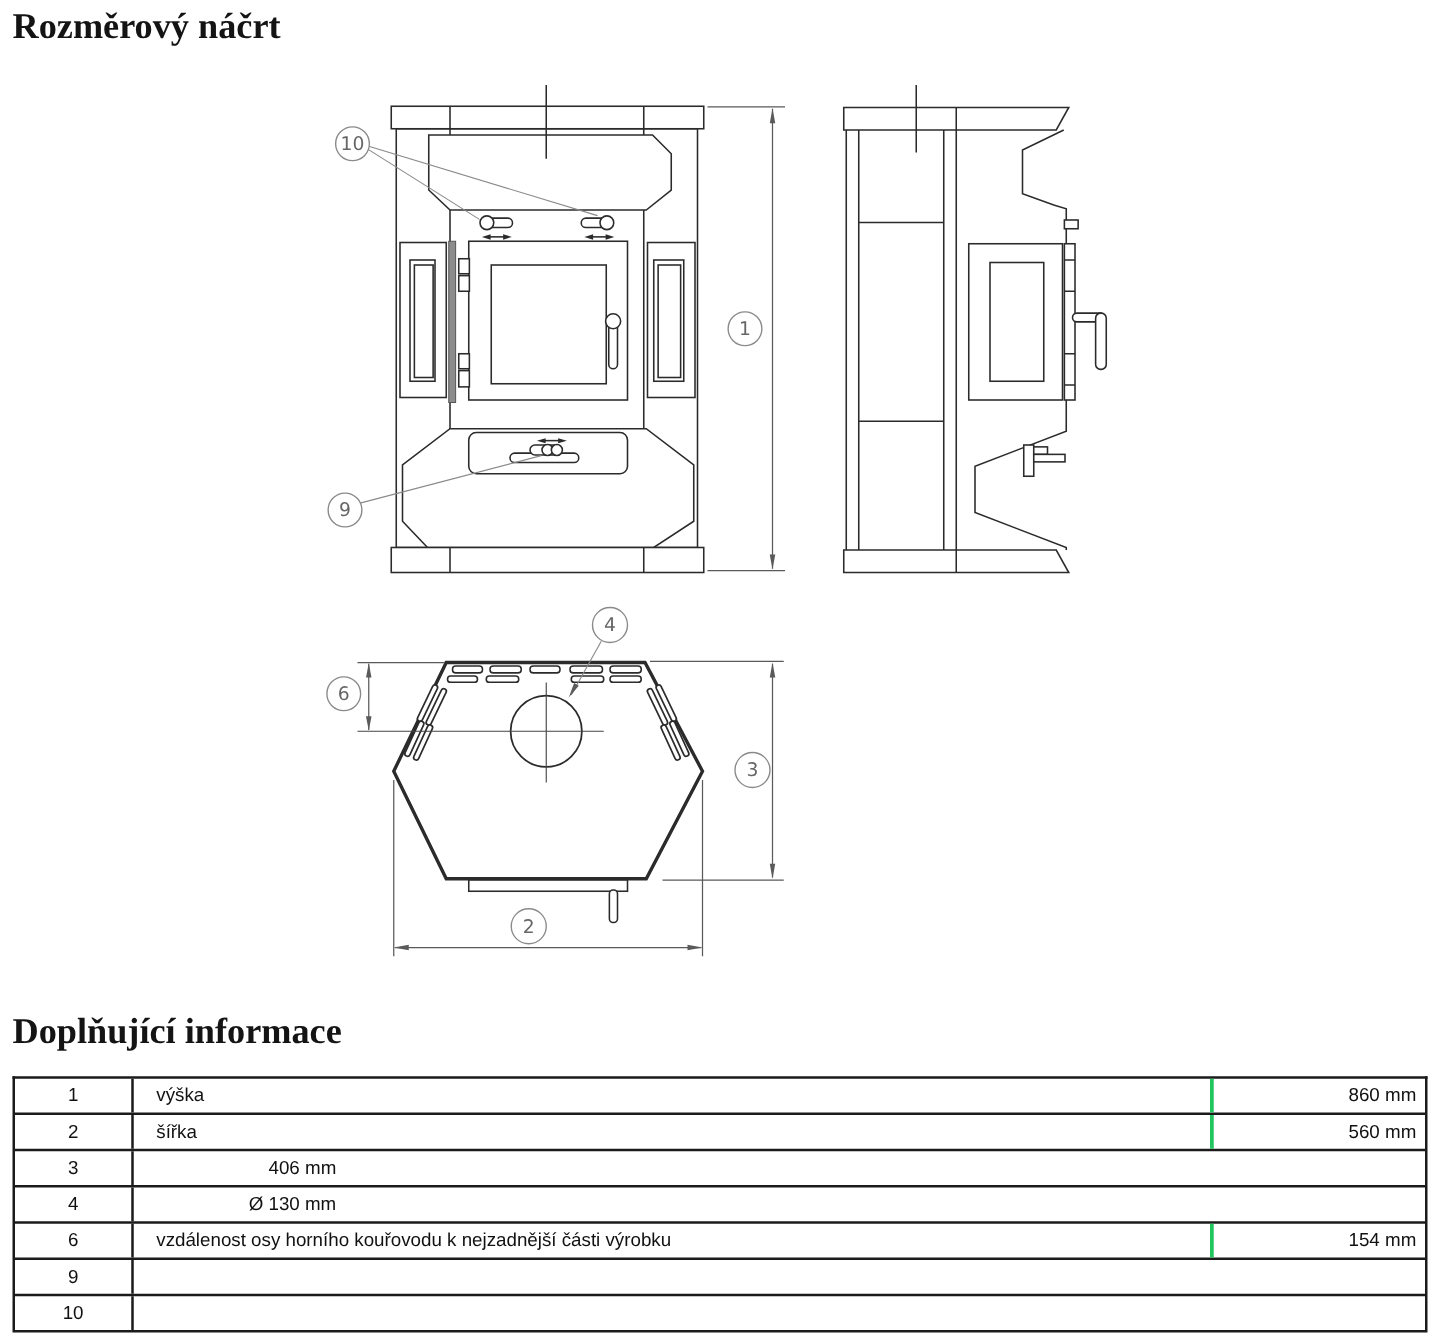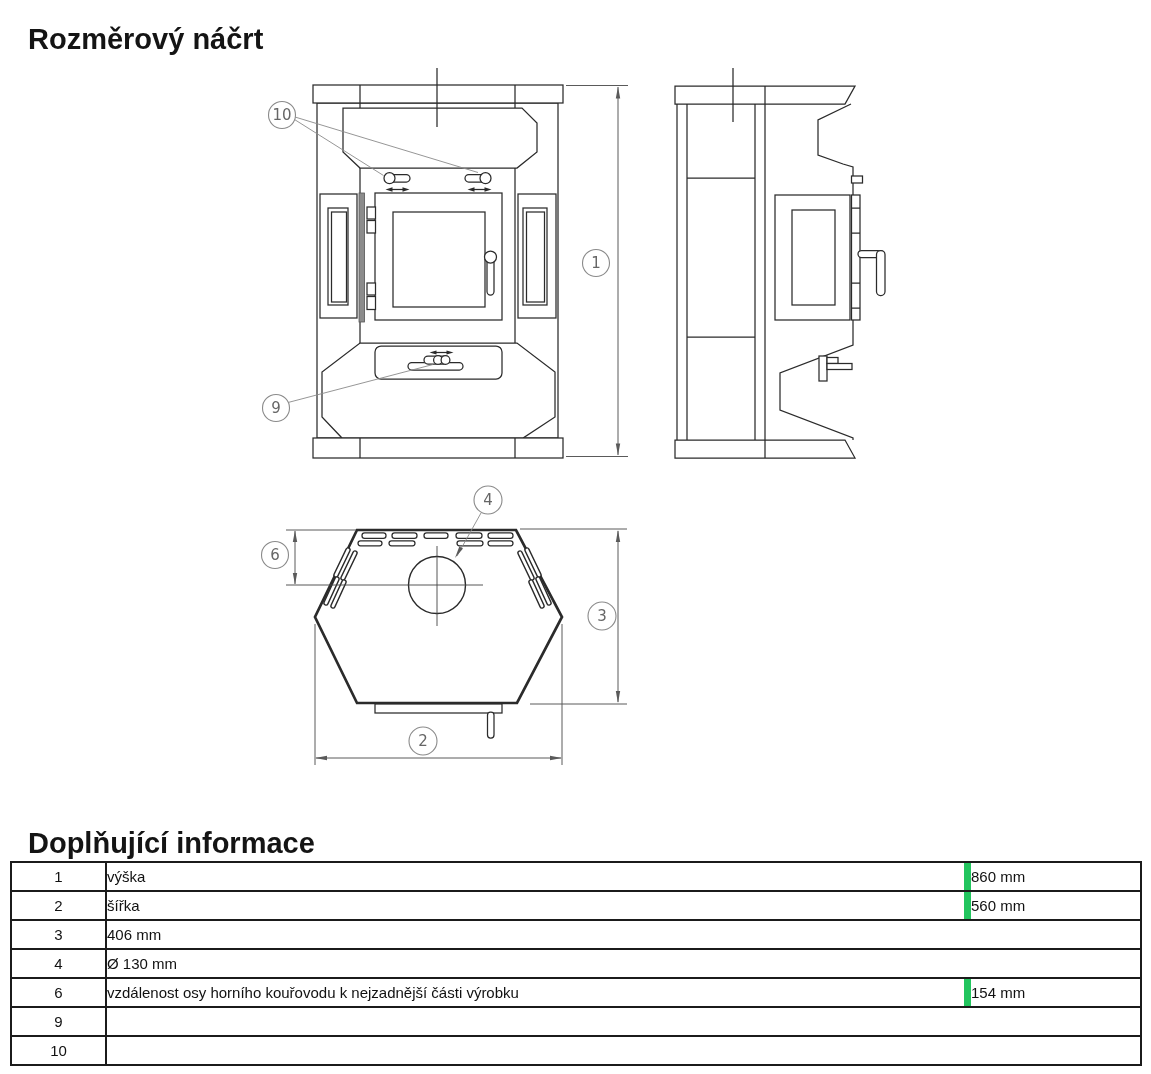--- a/index.html
+++ b/index.html
@@ -1,18 +1,18 @@
 <!DOCTYPE html>
 <html><head>
 <meta charset="utf-8">
 <style>
   html,body { margin:0; padding:0; background:#fff; }
   .page { position:relative; width:1151px; height:1074px; background:#fff; overflow:hidden;
           font-family:"Liberation Sans", sans-serif; color:#111; }
-  h1,h2 { position:absolute; margin:18px; font-family:Liberation Sans, sans-serif; font-weight:bold;
+  h1,h2 { position:absolute; margin:0; font-family:Liberation Serif, serif; font-weight:bold;
           color:#141414; font-size:29px; line-height:34px; left:10px; }
   h1 { top:4px; }
   h2 { top:808px; }
   svg.drawing-svg { position:absolute; left:0; top:0; }
   g.drw { fill:none; stroke:#2b2b2b; stroke-width:1.25; }
   .wf   { fill:#fff; }
   .thick{ stroke-width:2.7; }
   .thin { stroke-width:0.9; stroke:#444; }
   .gray { fill:#8c8c8c; stroke:#555; stroke-width:0.8; }
   .dim  { stroke:#5a5a5a; stroke-width:1; fill:none; }
@@ -21,22 +21,22 @@
   .callout { fill:#fff; stroke:#8a8a8a; stroke-width:1.1; }
   .leader  { stroke:#8a8a8a; stroke-width:0.9; fill:none; }
   .ctext { fill:#666; stroke:none; font-family:"DejaVu Sans", sans-serif; font-size:15px;
            text-anchor:middle; dominant-baseline:central; }
   .slotb { stroke:#2b2b2b; stroke-width:5.5; stroke-linecap:round; }
   .slotw { stroke:#fff; stroke-width:2.8; stroke-linecap:round; }
   .info-table { position:absolute; left:10px; top:861px; width:1128px;
                 border:2px solid #1b1b1b; border-bottom:none; font-size:15px; }
   .trow { display:flex; border-bottom:2px solid #1b1b1b; height:27px; }
   .c1 { width:93px; border-right:2px solid #1b1b1b; text-align:center; line-height:27px; }
-  .c2 { flex:1; border-right:7px solid #22c55e; padding-left:0; line-height:27px; }
-  .c3 { width:162px; padding-right:7px; line-height:27px; }
+  .c2 { flex:1; border-right:3px solid #22c55e; padding-left:18px; line-height:27px; }
+  .c3 { width:162px; text-align:right; padding-right:7px; line-height:27px; }
 </style>
 </head>
 <body>
 
 <div class="page">
   <h1>Rozměrový náčrt</h1>
 
   <svg class="drawing-svg" width="1151" height="810" viewBox="0 0 1151 810">
     <g class="drw">
 

